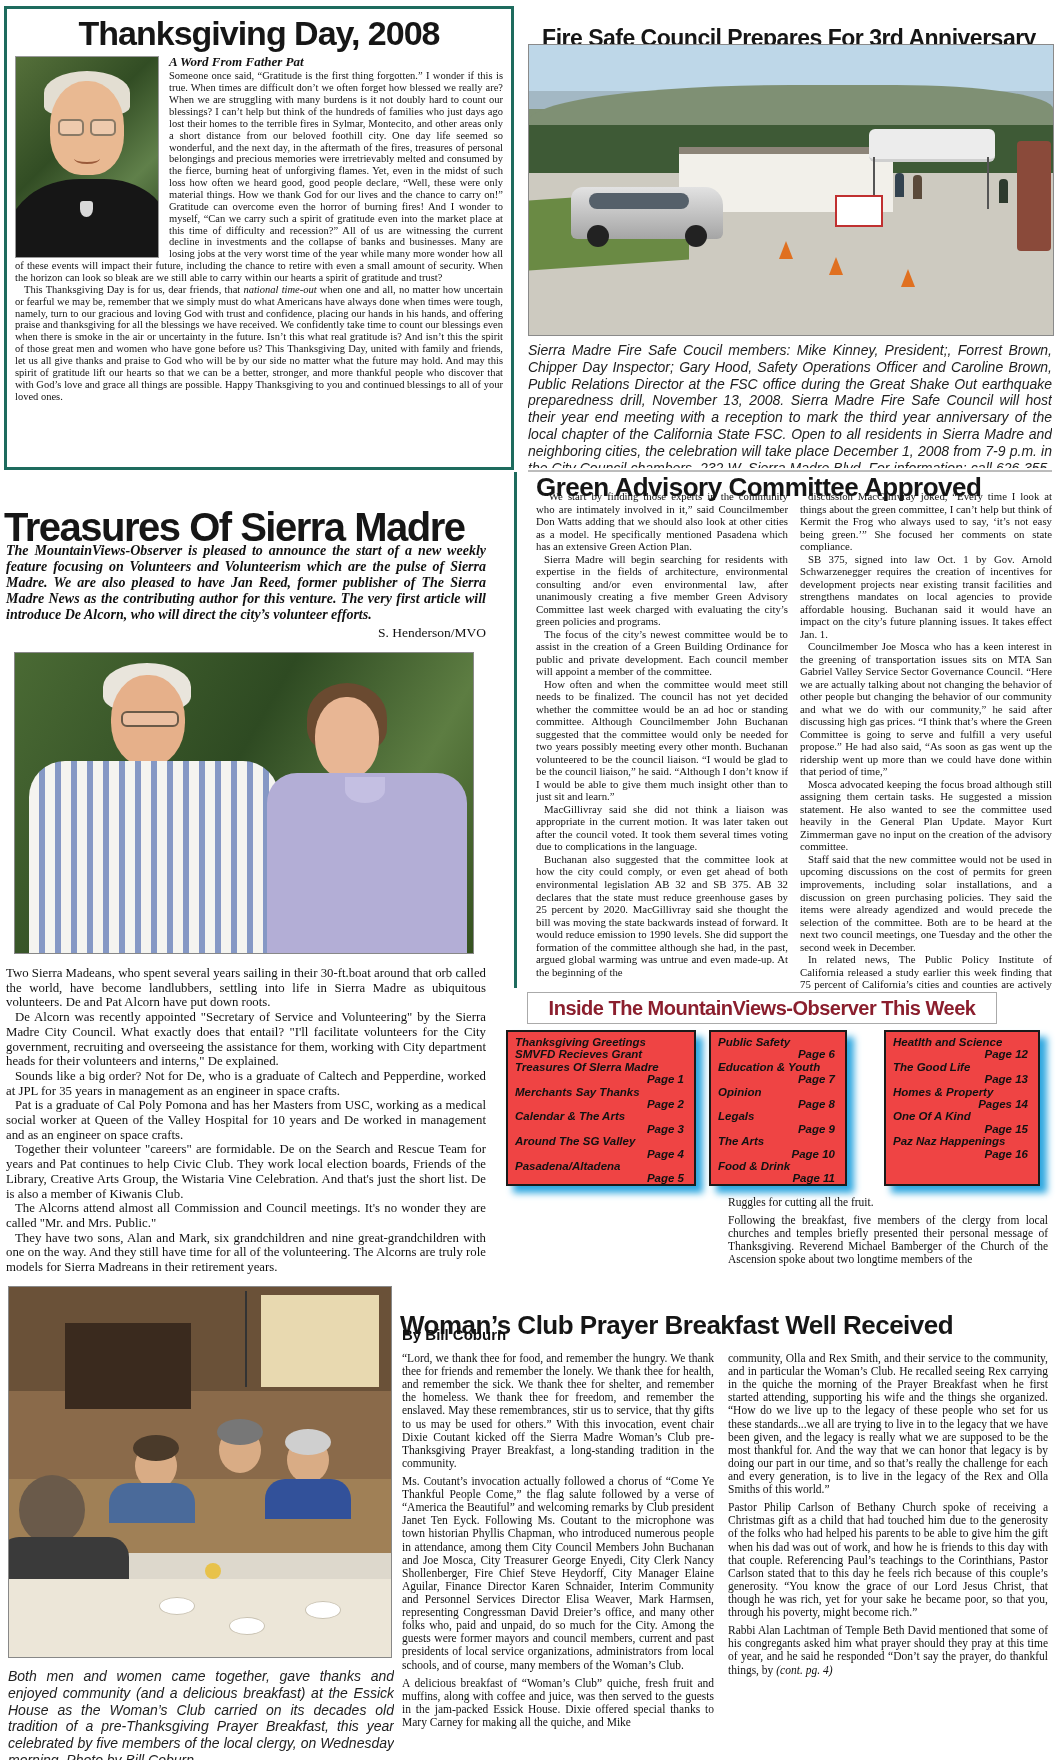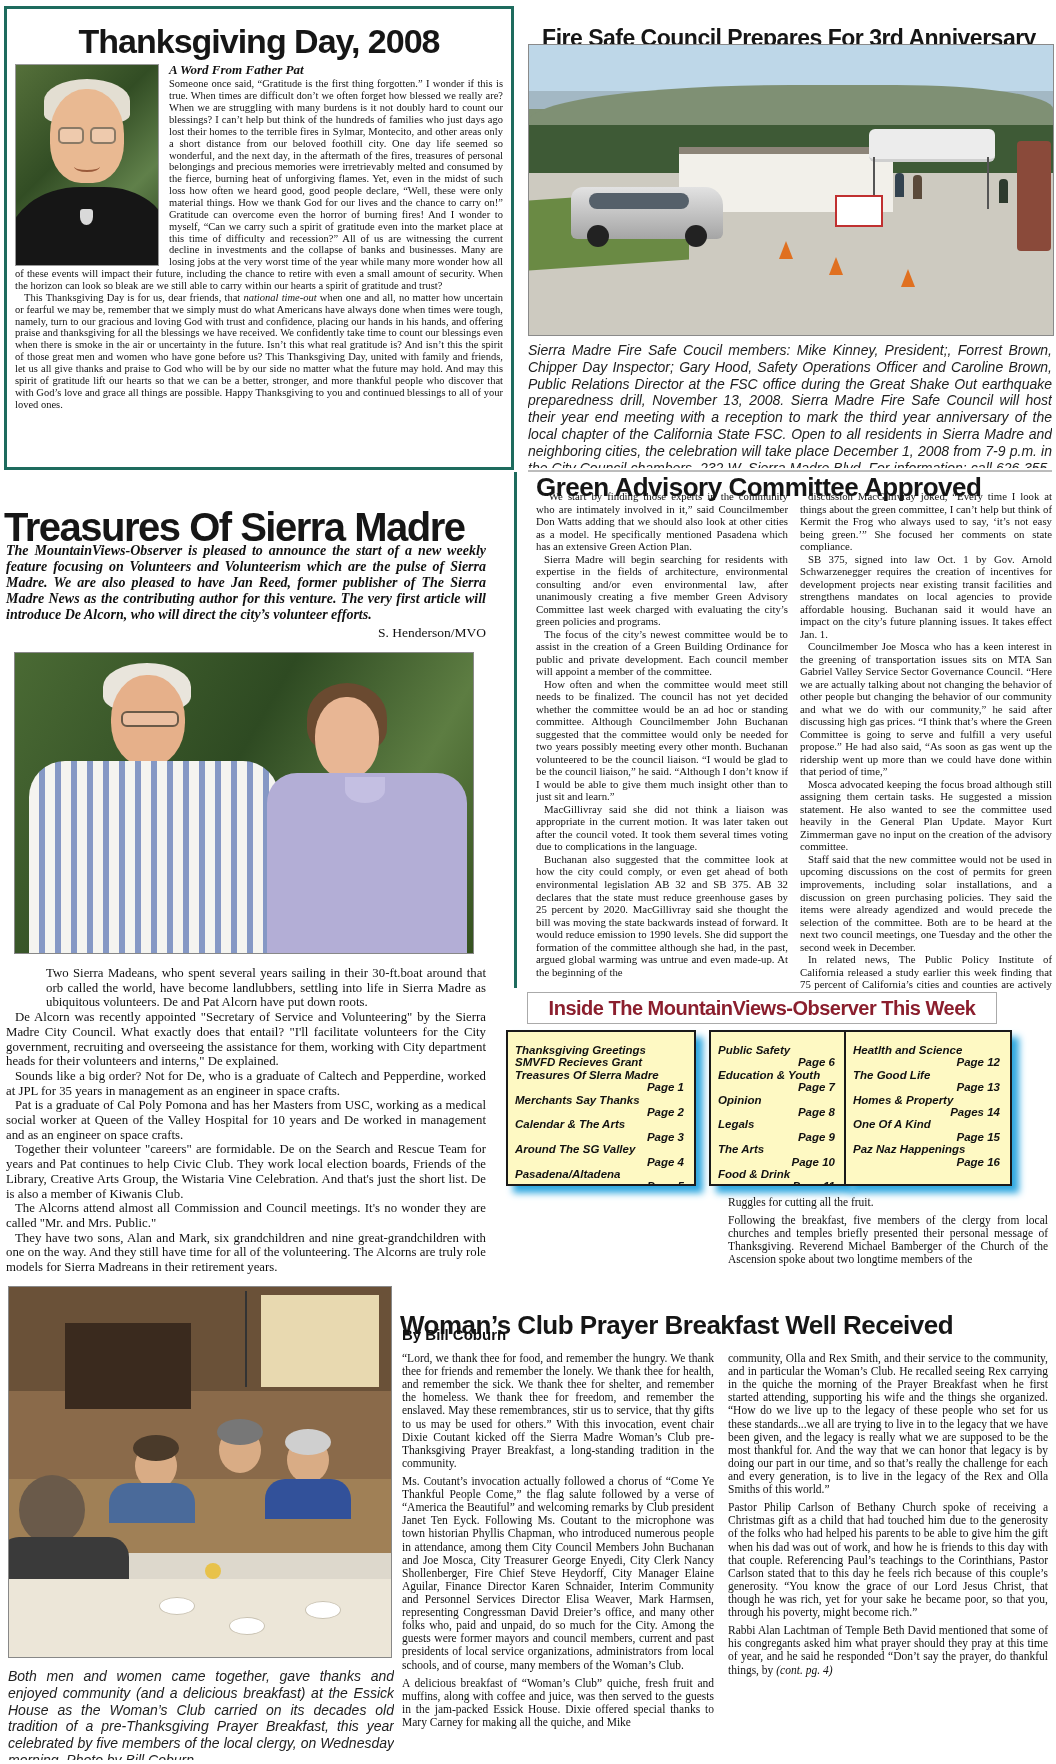--- a/index.html
+++ b/index.html
@@ -3,30 +3,30 @@
 <meta charset="utf-8">
 <style>
   html,body{margin:0;padding:0;background:#ffffff;}
   .page{position:relative;width:1056px;height:1764px;background:#fff;overflow:hidden;
         font-family:"Liberation Serif",serif;color:#111;}
   .abs{position:absolute;}
   
   .headline{font-family:"Liberation Sans",sans-serif;font-weight:bold;color:#161616;line-height:1.02;}
   
   .box1{left:4px;top:6px;width:510px;height:464px;border:3px solid #1e6b5e;box-sizing:border-box;
-        padding:15px 8px 4px 8px;overflow:hidden;background:#fff;}
+        padding:7px 8px 4px 8px;overflow:hidden;background:#fff;}
   .box1 h1{margin:0 0 4px 0;text-align:center;font-size:34px;letter-spacing:-1px;}
   .a1-byline{font-size:13px;font-weight:bold;font-style:italic;margin:0 0 1px 0;}
   .a1-body{font-size:10.5px;line-height:1.13;text-align:justify;}
   .a1-body p{margin:0;}
   .a1-body p.ind{text-indent:9px;}
   
   .serif-body{font-size:12.8px;line-height:1.15;text-align:justify;}
   .serif-body p{margin:0;text-indent:9px;}
-  .serif-body p:first-child{text-indent:0;margin-left:40px;}
+  .serif-body p:first-child{text-indent:0;}
   
   .fire-title{left:524px;top:8px;width:530px;text-align:center;font-size:23px;letter-spacing:-0.5px;white-space:nowrap;}
   .fire-photo{left:528px;top:44px;width:524px;height:290px;border:1px solid #8a8a8a;overflow:hidden;
               background:linear-gradient(180deg,#bed7e8 0 16%,#a3b8c4 16% 22%,#7f9074 22% 27%,#3e5a36 27% 44%,#cdcac0 44% 100%);}
   .caption{font-family:"Liberation Sans",sans-serif;font-style:italic;color:#222;text-align:justify;}
   .fire-caption{left:528px;top:342px;width:524px;height:126px;font-size:14px;line-height:1.2;overflow:hidden;}
   .rule-h{left:528px;top:470px;width:524px;border-top:2px solid #bcbcbc;}
   .rule-v{left:514px;top:472px;height:516px;border-left:3px solid #1e6b5e;}
   
   .treasures-title{left:4px;top:474px;width:544px;font-size:40px;letter-spacing:-1.5px;white-space:nowrap;}
@@ -40,25 +40,25 @@
   .green-title{left:536px;top:452px;width:520px;font-size:26px;letter-spacing:-0.5px;white-space:nowrap;}
   .green-col{top:490px;width:252px;height:502px;overflow:hidden;font-size:10.8px;line-height:1.16;text-align:justify;}
   .green-col p{margin:0;text-indent:8px;}
   .gc1{left:536px;} .gc2{left:800px;}
   .credit{float:right;font-family:"Liberation Sans",sans-serif;font-size:11px;}
   
   .toc-title-box{left:527px;top:992px;width:468px;height:30px;border:1px solid #aaa;background:#fff;
                  display:flex;align-items:center;justify-content:center;}
   .toc-title{font-family:"Liberation Sans",sans-serif;font-weight:bold;font-size:20px;color:#8b1f2e;
              letter-spacing:-0.5px;white-space:nowrap;}
-  .toc-box{top:1030px;height:156px;background:#fef9c3;border:2px solid #1a1a1a;box-sizing:border-box;
-           box-shadow:7px 7px 7px #2fa8e0;padding:12px 7px;overflow:hidden;
+  .toc-box{top:1030px;height:156px;background:#ef4444;border:2px solid #1a1a1a;box-sizing:border-box;
+           box-shadow:7px 7px 7px #2fa8e0;padding:4px 7px;overflow:hidden;
            font-family:"Liberation Sans",sans-serif;font-weight:bold;font-style:italic;
            font-size:11.5px;line-height:1.08;color:#111;}
-  .tb1{left:506px;width:190px;} .tb2{left:709px;width:138px;} .tb3{left:844px;width:168px;}
+  .tb1{left:506px;width:190px;} .tb2{left:709px;width:138px;} .tb3{left:884px;width:156px;}
   .toc-page{text-align:right;padding-right:3px;}
   
   .bfast-photo{left:8px;top:1286px;width:382px;height:370px;border:1px solid #888;overflow:hidden;
                background:linear-gradient(180deg,#6a5138 0 28%,#8a6a4a 28% 52%,#a08056 52% 72%,#ddd8cc 72% 100%);}
   .bfast-caption{left:8px;top:1668px;width:386px;height:92px;font-size:14px;line-height:1.2;overflow:hidden;}
   .wc-title{left:400px;top:1290px;width:656px;font-size:26px;letter-spacing:-0.5px;white-space:nowrap;}
   .wc-byline{left:402px;top:1326px;font-family:"Liberation Sans",sans-serif;font-weight:bold;font-size:15px;}
   .wc-col{width:324px;overflow:hidden;font-size:11.5px;line-height:1.14;text-align:justify;}
   .wc-col p{margin:0 4px 5px 0;}
   .wc1{left:402px;top:1352px;width:316px;height:410px;}

